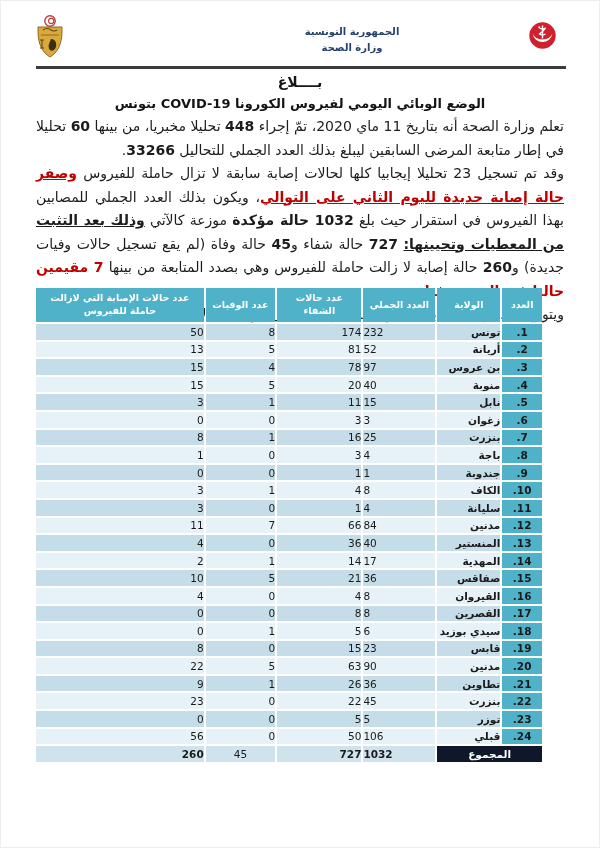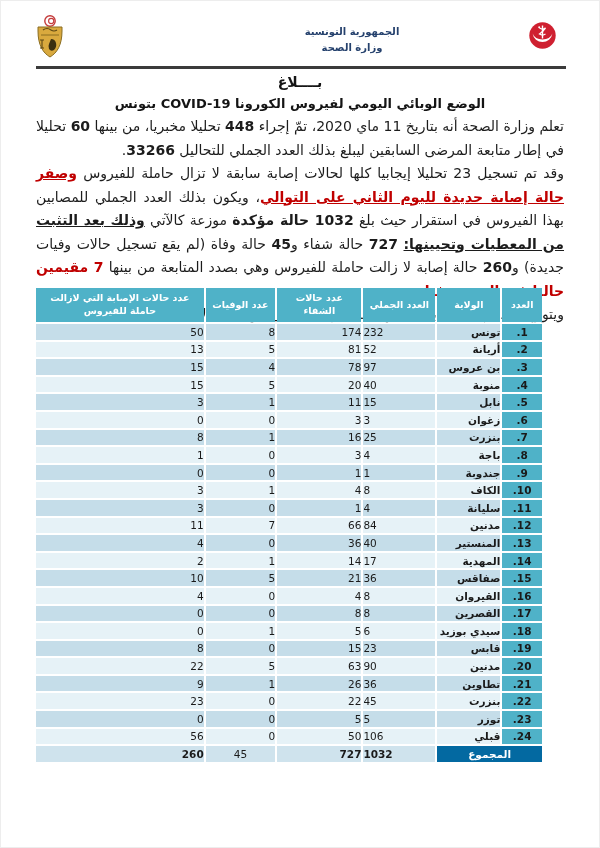--- a/index.html
+++ b/index.html
@@ -69,21 +69,21 @@
   }
   td.c-num{background:#4fb2c8;color:#ffffff;font-weight:bold;font-size:9.5px;text-align:center;}
   td.c-name{font-weight:bold;text-align:right;padding-right:13px;color:#10222b;}
   td.c-total{text-align:left;padding-right:16px;}
   td.c-rec{text-align:right;padding-right:28px;}
   td.c-dea{text-align:right;padding-right:20px;}
   td.c-act{text-align:right;padding-right:42px;}
   tbody tr:nth-child(odd) td:not(.c-num){background:#c5dde9;}
   tbody tr:nth-child(even) td:not(.c-num){background:#e6f2f7;}
   tfoot td{background:#cfe3ed;font-weight:bold;height:18px;}
-  tfoot td.t-label{background:#0369a1;color:#ffffff;text-align:center;font-size:10.5px;}
+  tfoot td.t-label{background:#0f172a;color:#ffffff;text-align:center;font-size:10.5px;}
   tfoot td.t-dea{font-weight:normal;text-align:center;padding-right:0;}
 </style>
 </head>
 <body>
 
 <div class="page">
 
   <div class="emblem">
     <svg width="32" height="50" viewBox="0 0 32 50">
       <circle cx="16" cy="6" r="5.2" fill="#ffffff" stroke="#c43a3a" stroke-width="1.4"></circle>

